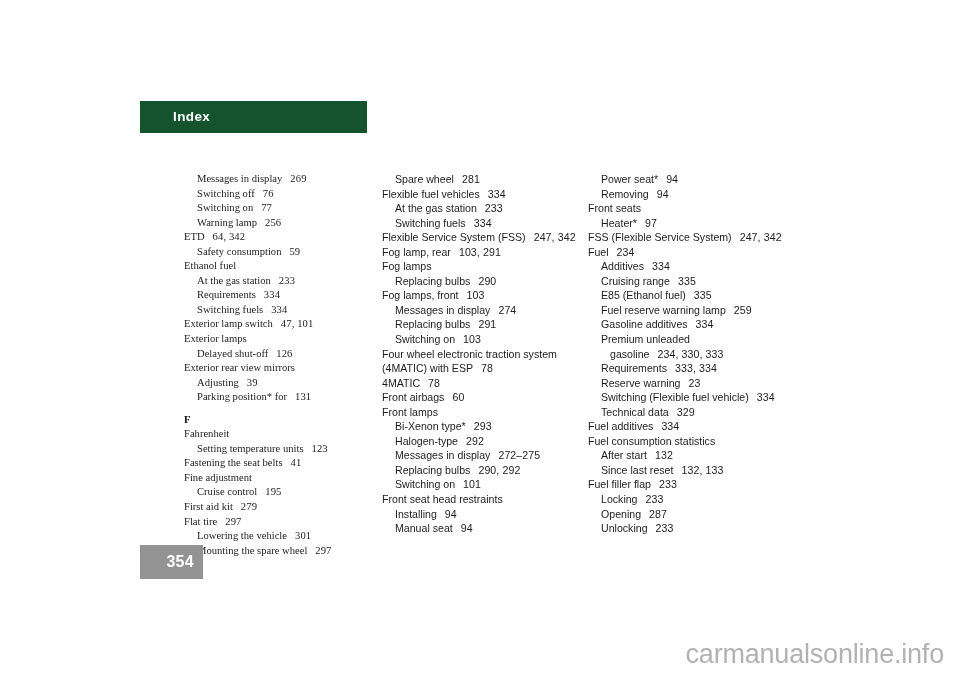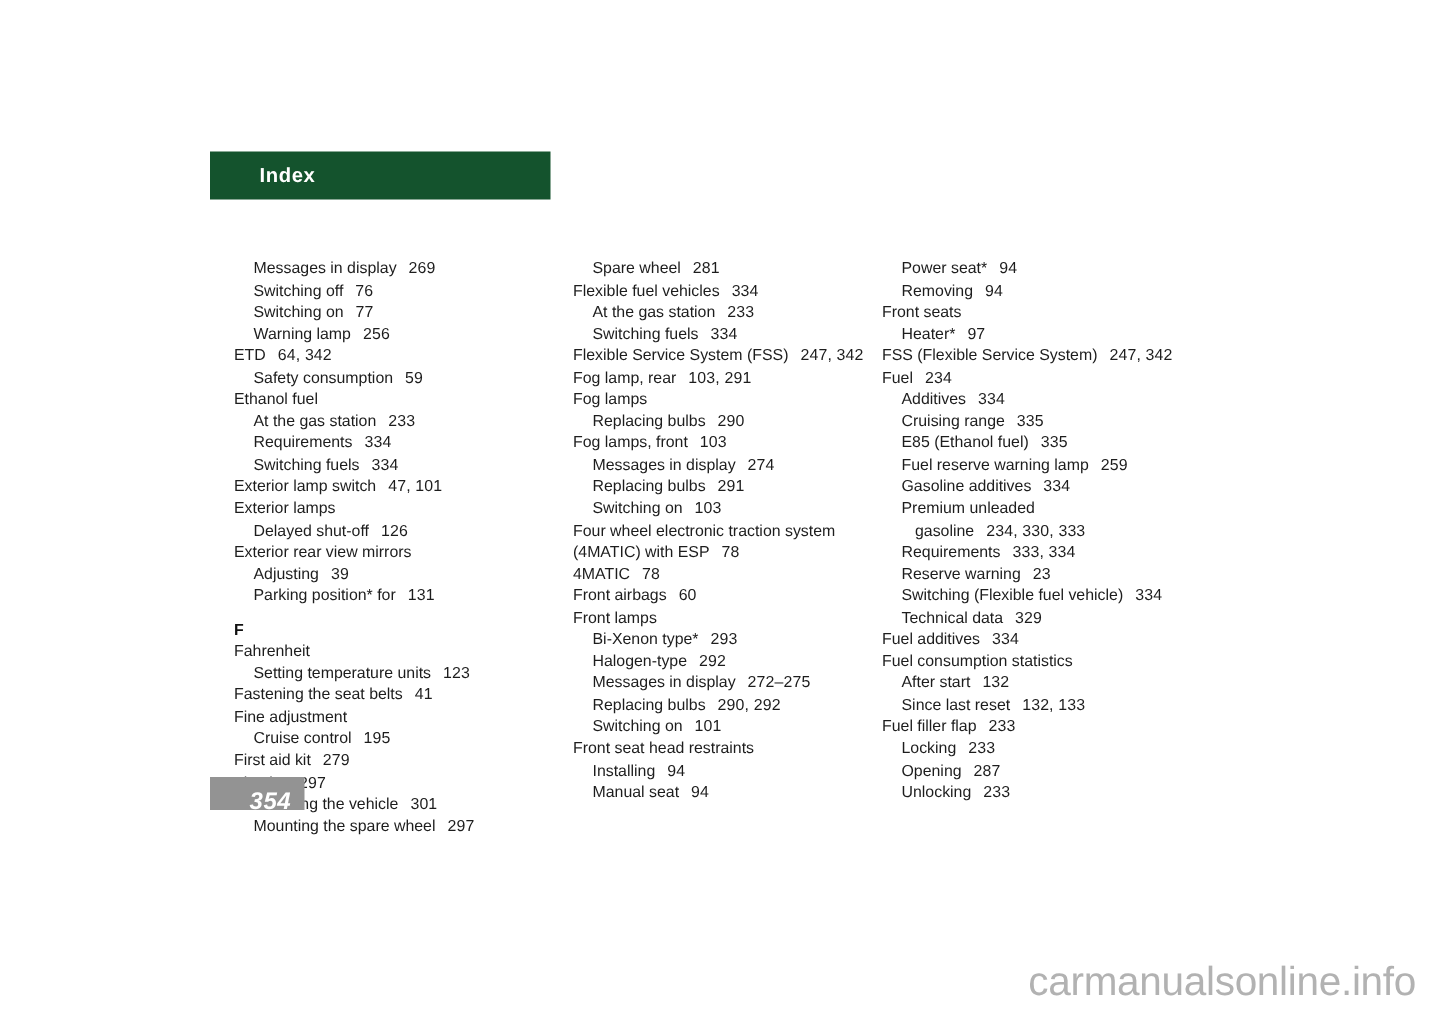--- a/index.html
+++ b/index.html
@@ -40,21 +40,21 @@
   #index-columns {
     position: absolute;
     left: 0;
     top: 172px;
     width: 960px;
   }
   .index-column {
     position: absolute;
     top: 0;
   }
-  #index-column-1 { left: 156px; width: 200px; }
+  #index-column-1 { left: 184px; width: 200px; font-family: Liberation Serif, serif; }
   #index-column-2 { left: 382px; width: 205px; }
   #index-column-3 { left: 588px; width: 220px; }
 
   .index-entry {
     font-size: 10.6px;
     line-height: 14.55px;
     white-space: nowrap;
     color: #1d1d1d;
   }
   .index-entry.level-0 { padding-left: 0; }
@@ -73,25 +73,24 @@
     font-weight: bold;
     color: #111111;
     white-space: nowrap;
   }
   .letter-gap-before { margin-top: 8px; }
 
   
   #page-number-block {
     position: absolute;
     left: 140px;
-    top: 518px;
+    top: 545px;
     width: 63px;
-    height: 22px;
+    height: 34px;
     background: #939393;
-    font-style: italic;
   }
   #page-number-block .page-num {
     position: absolute;
     right: 9px;
     top: 8px;
     font-size: 16px;
     font-weight: bold;
     color: #ffffff;
     letter-spacing: 0.3px;
   }

